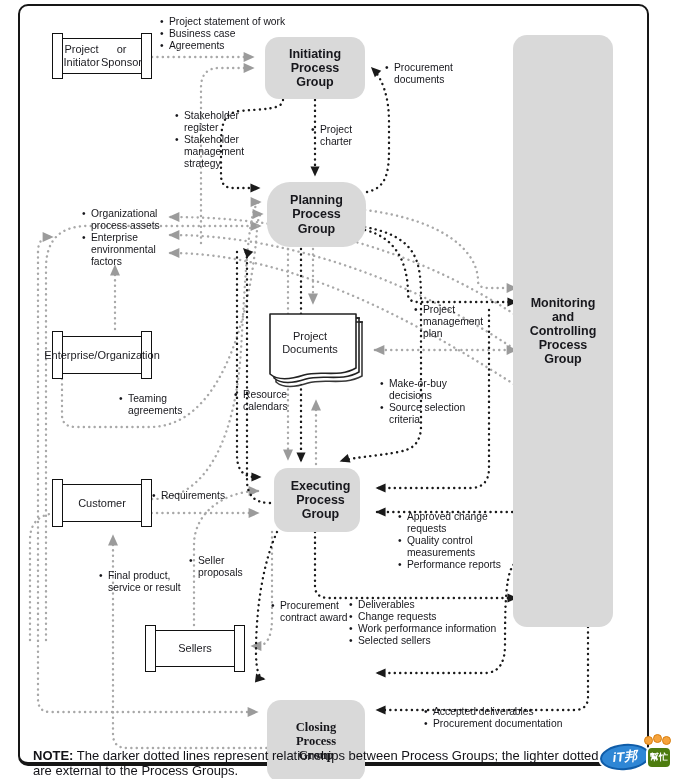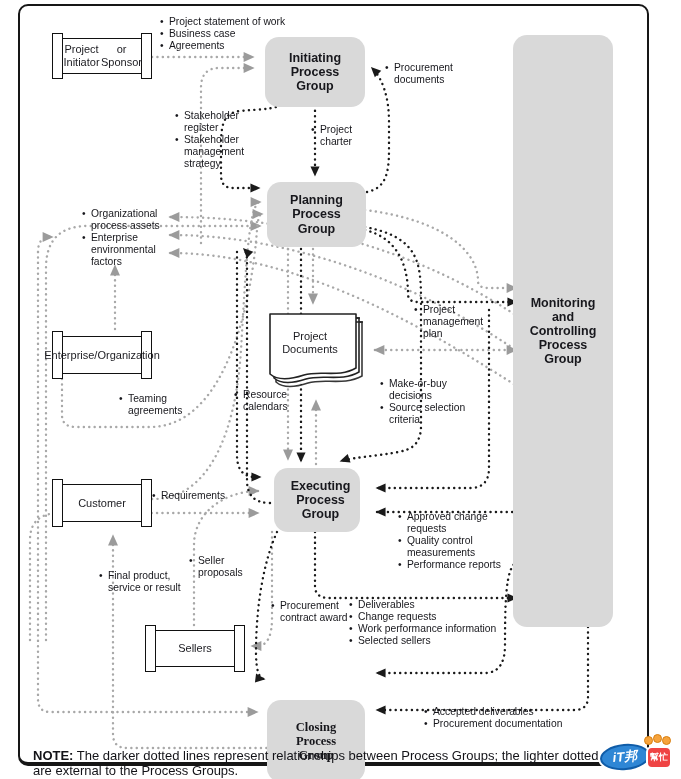--- a/index.html
+++ b/index.html
@@ -52,21 +52,21 @@
   
   .wm{position:absolute;left:598px;top:735px;width:80px;height:42px;z-index:6;}
   .wm .ell{
     position:absolute;left:2px;top:9px;width:50px;height:26px;background:#2e86d5;
     border:2px solid #0f5ca8;border-radius:50%;transform:rotate(-5deg);
     display:flex;align-items:center;justify-content:center;
     color:#fff;font-weight:bold;font-style:italic;font-size:13px;box-sizing:border-box;
     box-shadow:0 0 0 2px #fff;
   }
   .wm .badge{
-    position:absolute;left:48px;top:11px;width:26px;height:23px;background:#ef4444;
+    position:absolute;left:48px;top:11px;width:26px;height:23px;background:#4d7c0f;
     border:2px solid #fff;border-radius:6px;display:flex;align-items:center;justify-content:center;
     color:#fff;font-weight:bold;font-size:9px;box-sizing:border-box;
   }
   .wm .fig{position:absolute;width:7px;height:7px;border-radius:50%;background:#f6a33c;border:1px solid #d87f10;}
   .wm .f1{left:46px;top:1px;}
   .wm .f2{left:55px;top:-1px;}
   .wm .f3{left:64px;top:1px;}
   .tline{display:block;}
 </style>
 </head>
@@ -158,28 +158,28 @@
 
   <div class="entity" style="left:145px;top:625px;width:100px;height:47px;">
     <div class="band"></div>
     <div class="endbar left"></div>
     <div class="endbar right"></div>
     <div class="elabel">
         <div class="tline">Sellers</div>
       </div>
   </div>
 
-  <div class="pg" style="left:265px;top:37px;width:100px;height:70px;">
+  <div class="pg" style="left:265px;top:37px;width:100px;height:62px;">
     <div>
         <div class="tline">Initiating</div>
         <div class="tline">Process</div>
         <div class="tline">Group</div>
       </div>
   </div>
-  <div class="pg" style="left:267px;top:182px;width:99px;height:65px;">
+  <div class="pg" style="left:267px;top:182px;width:99px;height:65px;border-radius:23px;">
     <div>
         <div class="tline">Planning</div>
         <div class="tline">Process</div>
         <div class="tline">Group</div>
       </div>
   </div>
   <div class="pg" style="left:274px;top:468px;width:79px;height:64px;padding-left:7px;">
     <div>
         <div class="tline">Executing</div>
         <div class="tline">Process</div>

